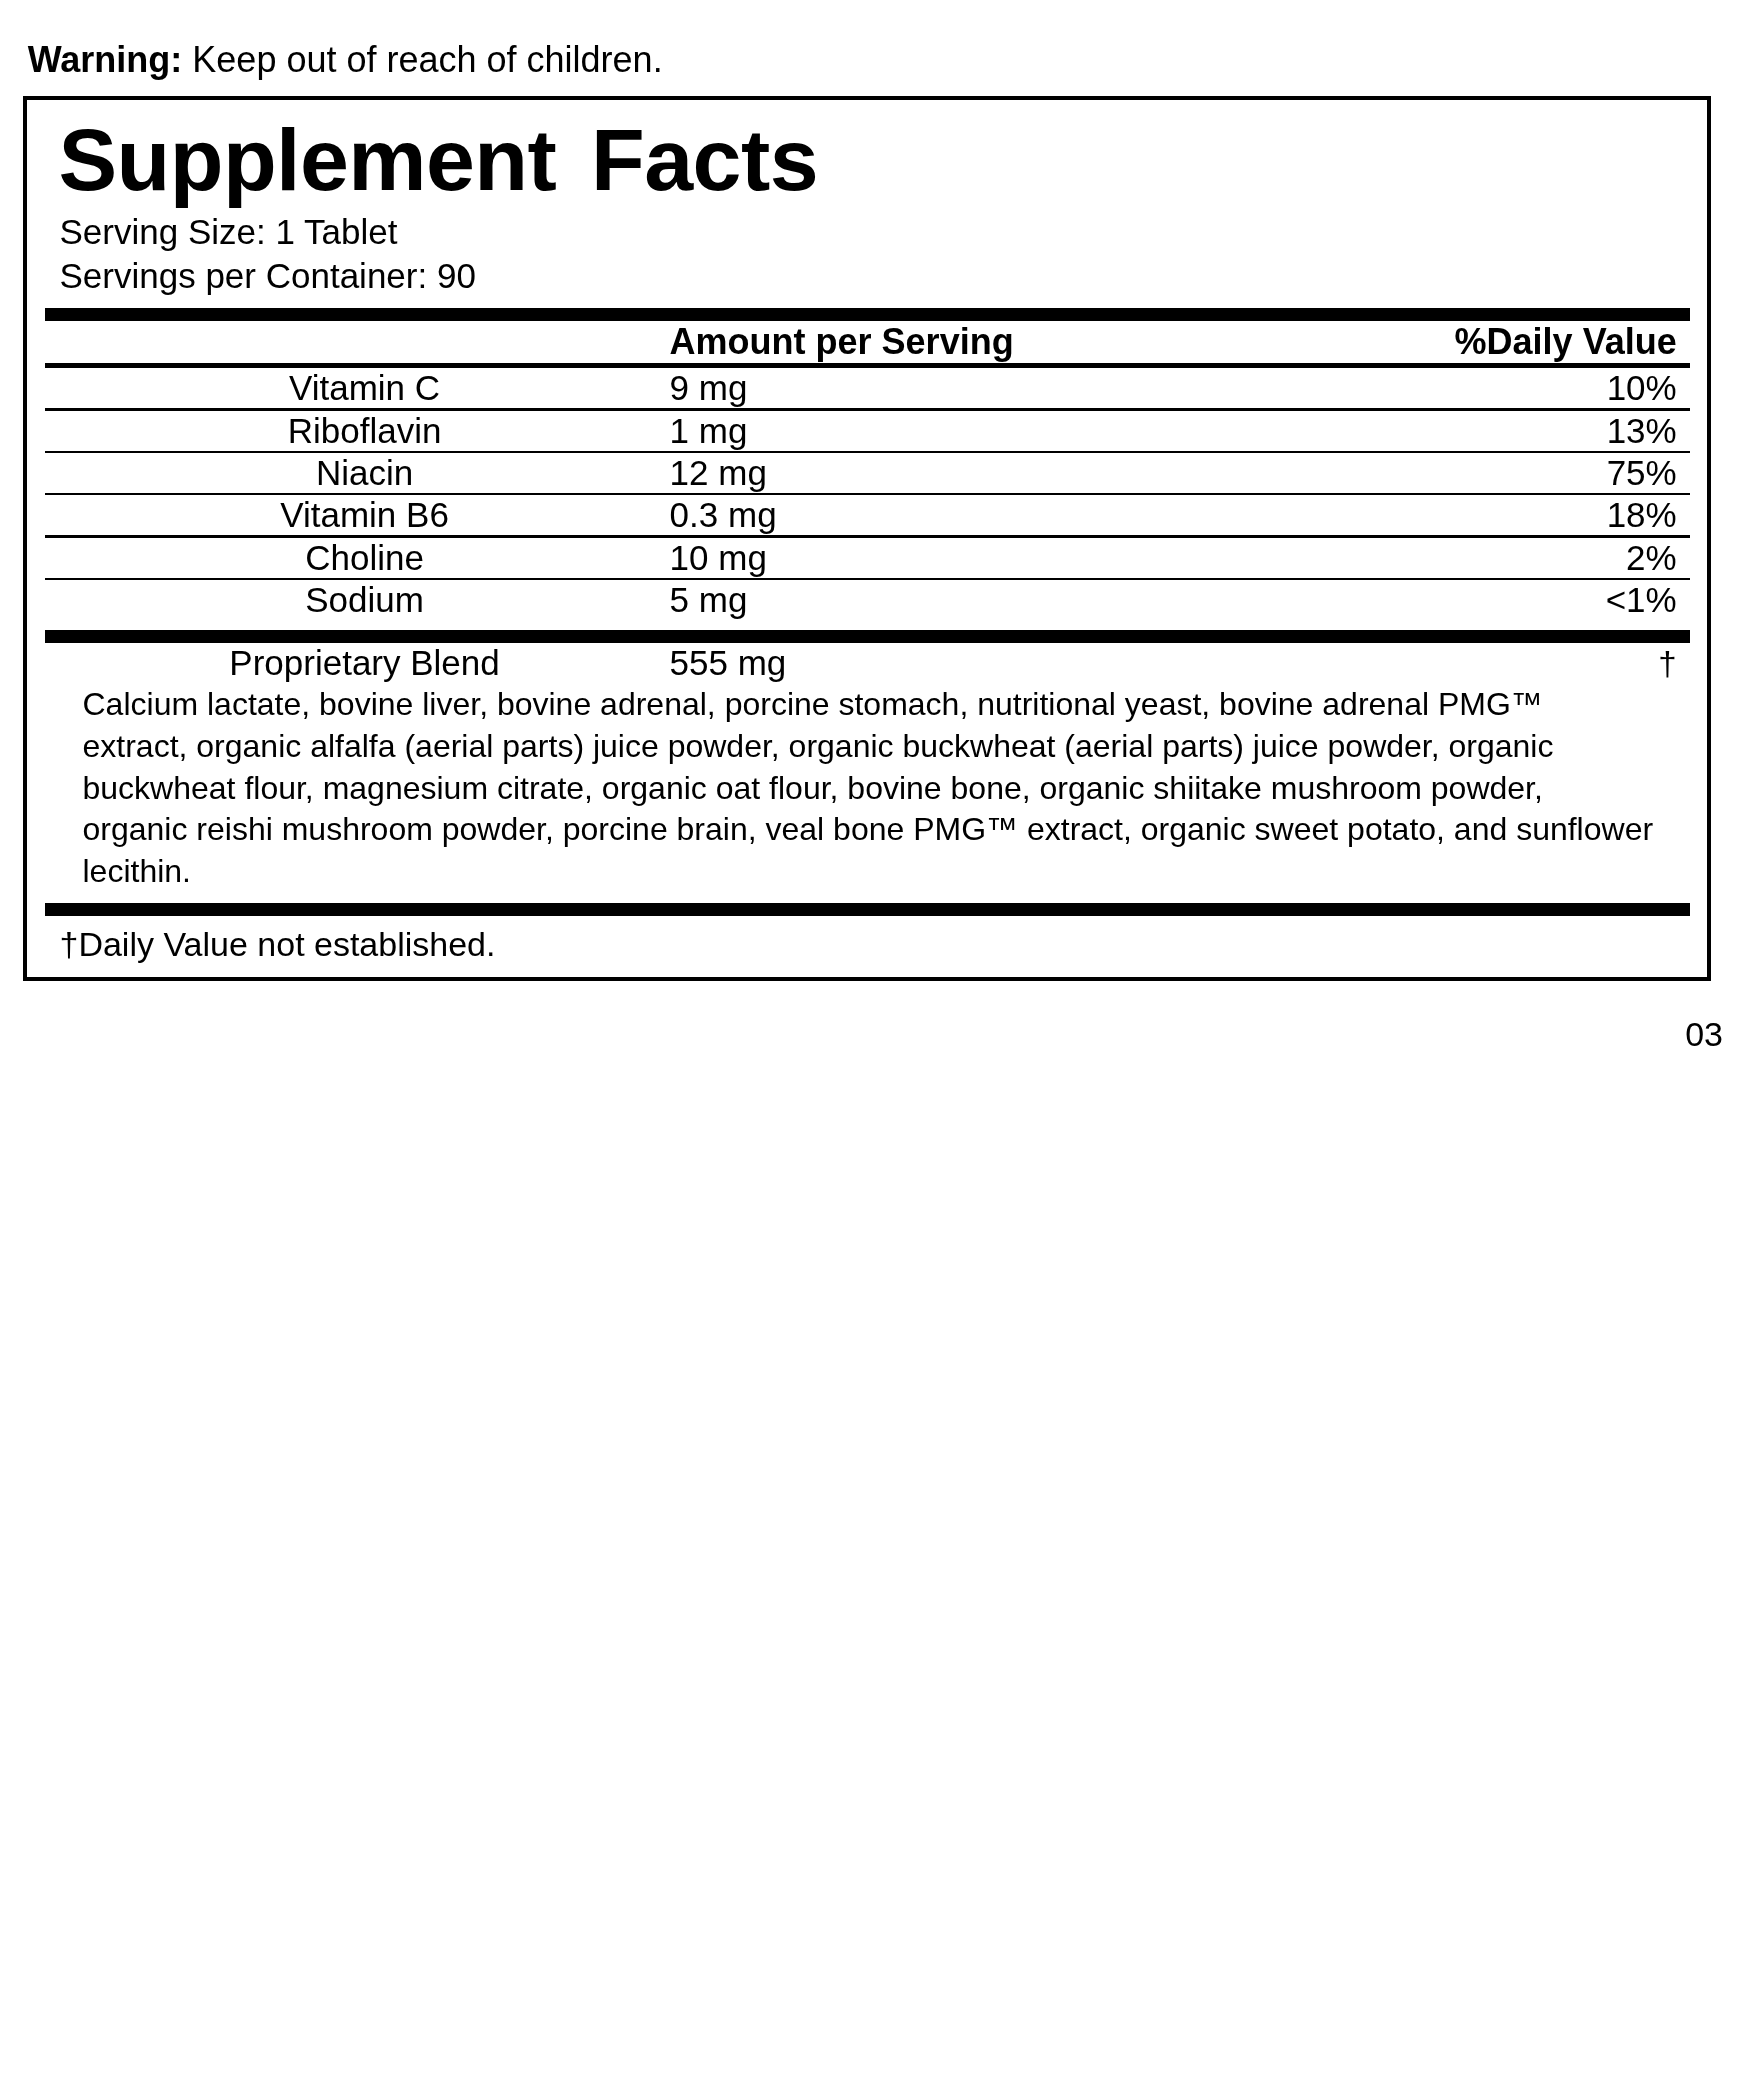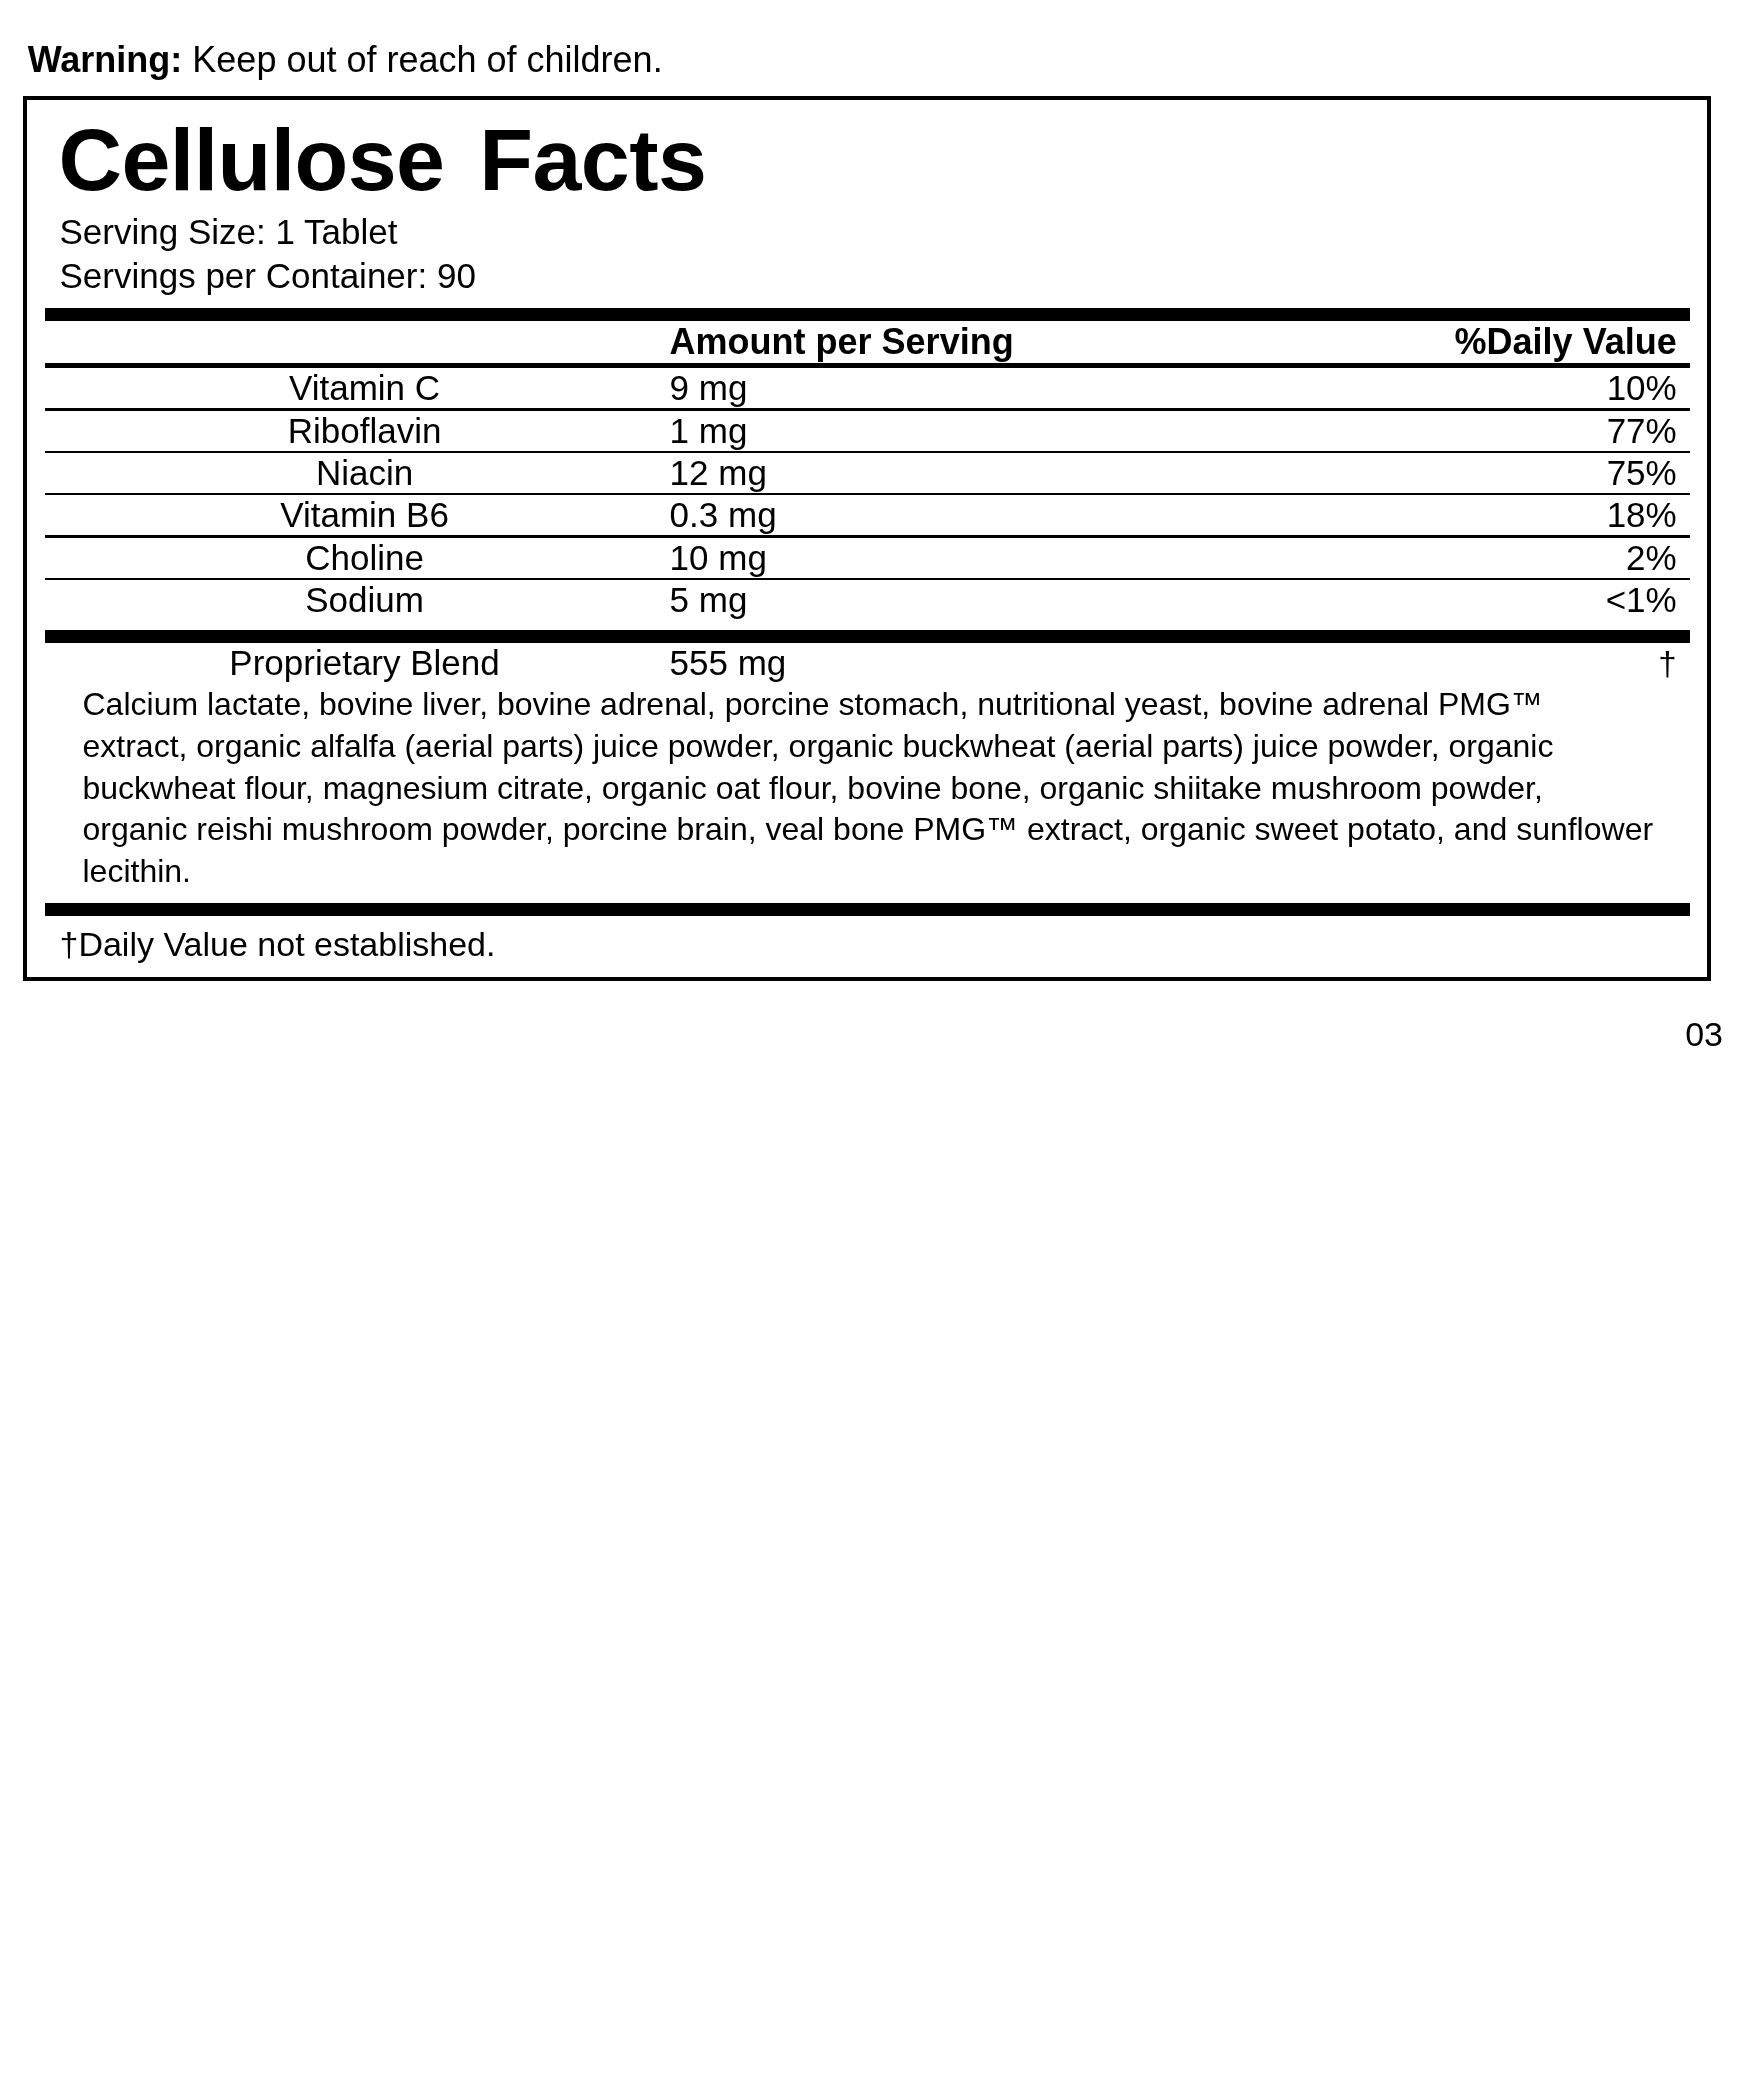--- a/index.html
+++ b/index.html
@@ -136,21 +136,21 @@
 
 <div class="page">
 
   <div class="warning">
     <span class="lbl">Warning:</span><span> Keep out of reach of children.</span>
   </div>
 
   <div class="panel">
 
     <div class="sf-title">
-      <span>Cellulose</span>
+      <span>Supplement</span>
       <span>Facts</span>
     </div>
 
     <div class="serving-line">Serving Size: 1 Tablet</div>
     <div class="serving-line">Servings per Container: 90</div>
 
     <div class="rule-thick"></div>
 
     <table class="facts">
       <tbody>
@@ -172,21 +172,21 @@
         <td class="col-dv">10%</td>
       </tr>
       <tr>
             <td colspan="3">
               <div class="sep-thin"></div>
             </td>
           </tr>
       <tr class="nutrient-row">
         <td class="col-name">Riboflavin</td>
         <td class="col-amt">1 mg</td>
-        <td class="col-dv">77%</td>
+        <td class="col-dv">13%</td>
       </tr>
       <tr>
             <td colspan="3">
               <div class="sep-thin"></div>
             </td>
           </tr>
       <tr class="nutrient-row">
         <td class="col-name">Niacin</td>
         <td class="col-amt">12 mg</td>
         <td class="col-dv">75%</td>

